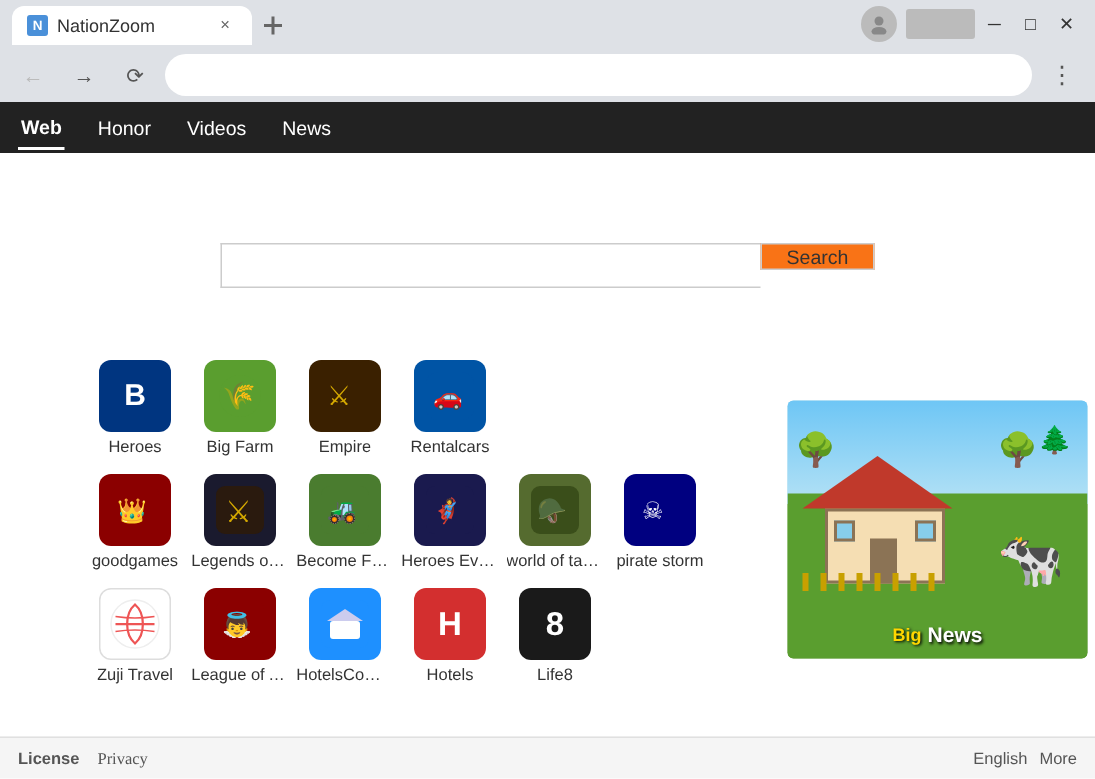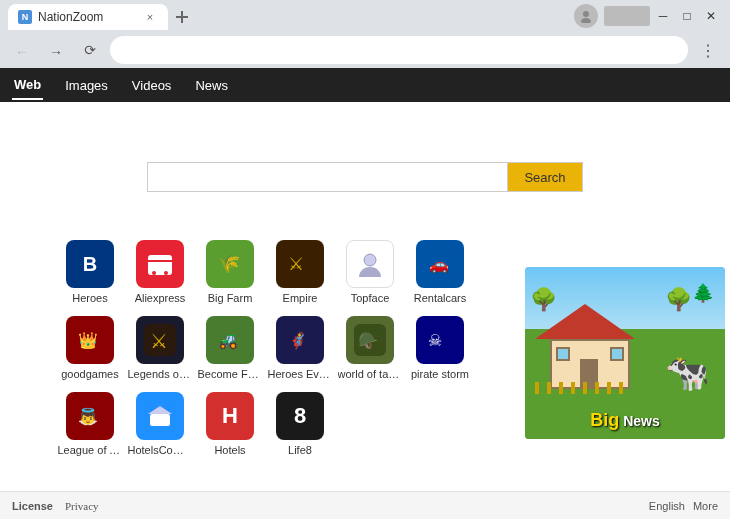--- a/index.html
+++ b/index.html
@@ -19,21 +19,21 @@
     .nav-btn { width: 28px; height: 28px; display: flex; align-items: center; justify-content: center; border-radius: 50%; cursor: pointer; color: #555; font-size: 14px; }
     .nav-btn.disabled { color: #bbb; cursor: default; }
     .url-input { flex: 1; height: 28px; border: none; border-radius: 14px; background: #fff; padding: 0 12px; font-size: 13px; outline: none; color: #333; }
     .menu-btn { width: 28px; height: 28px; display: flex; align-items: center; justify-content: center; color: #555; font-size: 16px; cursor: pointer; }
 
     
     .nav-bar { background: #222; display: flex; align-items: center; height: 34px; padding: 0 12px; gap: 20px; }
     .nav-item { color: #fff; font-size: 13px; cursor: pointer; padding: 6px 2px; }
     .nav-item.active { font-weight: bold; border-bottom: 2px solid #fff; }
     .search-input { width: 360px; height: 30px; border: 1px solid #ccc; border-right: none; padding: 0 10px; font-size: 13px; outline: none; }
-    .search-btn { height: 30px; padding: 0 16px; background: #eab308; border: 1px solid #ccc; cursor: pointer; font-size: 13px; color: #333; white-space: nowrap; }
+    .search-btn { height: 18px; padding: 0 16px; background: #f97316; border: 1px solid #ccc; cursor: pointer; font-size: 13px; color: #333; white-space: nowrap; }
     .app-row { display: flex; gap: 0; justify-content: flex-start; }
     .app-item { display: flex; flex-direction: column; align-items: center; width: 70px; cursor: pointer; }
     .app-icon { width: 48px; height: 48px; border-radius: 8px; margin-bottom: 4px; display: flex; align-items: center; justify-content: center; font-size: 22px; overflow: hidden; }
     .app-label { font-size: 11px; color: #333; text-align: center; max-width: 65px; overflow: hidden; text-overflow: ellipsis; white-space: nowrap; }
 
     
     .footer { position: absolute; bottom: 0; left: 0; right: 0; height: 28px; background: #f5f5f5; border-top: 1px solid #e0e0e0; display: flex; align-items: center; padding: 0 12px; font-size: 11px; color: #666; }
     .footer-links { display: flex; gap: 12px; }
     .footer-right { margin-left: auto; display: flex; gap: 8px; }
 
@@ -81,148 +81,139 @@
     <div class="nav-btn disabled">←</div>
     <div class="nav-btn">→</div>
     <div class="nav-btn">⟳</div>
     <input class="url-input" type="text" value="" style="">
     <div class="menu-btn">⋮</div>
   </div>
 </div>
 
 <div class="nav-bar">
   <span class="nav-item active">Web</span>
-  <span class="nav-item">Images</span>
+  <span class="nav-item">Honor</span>
   <span class="nav-item">Videos</span>
   <span class="nav-item">News</span>
 </div>
 
 <div class="content-wrapper">
 
   <div style="display:flex; justify-content:center; margin-top:60px; margin-bottom:28px;">
     <input class="search-input" type="text" placeholder="" style="">
     <button class="search-btn">Search</button>
   </div>
 
   <div class="grid-wrapper">
     <div class="grid-left">
 
       <div class="app-row">
         <div class="app-item">
           <div class="app-icon" style="background:#003580;color:#fff;font-weight:bold;font-size:20px;border-radius:8px;">B</div>
           <span class="app-label">Heroes</span>
         </div>
         <div class="app-item">
-          <div class="app-icon" style="background:#e52333;border-radius:8px;display:flex;align-items:center;justify-content:center;">
-            <svg width="30" height="30" viewBox="0 0 30 30">
-                <rect x="3" y="6" width="24" height="20" rx="3" fill="#fff"></rect>
-                <path d="M3 12h24" stroke="#e52333" stroke-width="2"></path>
-                <circle cx="9" cy="24" r="2" fill="#e52333"></circle>
-                <circle cx="21" cy="24" r="2" fill="#e52333"></circle>
-              </svg>
-          </div>
-          <span class="app-label">Aliexpress</span>
-        </div>
-        <div class="app-item">
           <div class="app-icon" style="background:#5a9e2f;border-radius:8px;display:flex;align-items:center;justify-content:center;">
             <svg width="32" height="32" viewBox="0 0 32 32">
                 <circle cx="16" cy="16" r="14" fill="#5a9e2f"></circle>
                 <text x="4" y="22" font-size="18" fill="#fff">🌾</text>
               </svg>
           </div>
           <span class="app-label">Big Farm</span>
         </div>
         <div class="app-item">
           <div class="app-icon" style="background:#3a2000;border-radius:8px;overflow:hidden;display:flex;align-items:center;justify-content:center;">
             <svg width="32" height="32" viewBox="0 0 32 32">
                 <rect width="32" height="32" fill="#3a2000"></rect>
                 <text x="4" y="22" font-size="18" fill="#d4a800">⚔</text>
               </svg>
           </div>
           <span class="app-label">Empire</span>
         </div>
         <div class="app-item">
+          <div class="app-icon" style="background:#0054a5;border-radius:8px;display:flex;align-items:center;justify-content:center;">
+            <svg width="32" height="32" viewBox="0 0 32 32">
+                <rect width="32" height="32" fill="#0054a5" rx="8"></rect>
+                <text x="5" y="22" font-size="16" fill="#fff">🚗</text>
+              </svg>
+          </div>
+          <span class="app-label">Rentalcars</span>
+        </div>
+      </div>
+
+      <div class="app-row">
+        <div class="app-item">
+          <div class="app-icon" style="background:#8b0000;border-radius:8px;display:flex;align-items:center;justify-content:center;">
+            <svg width="32" height="32" viewBox="0 0 32 32">
+                <rect width="32" height="32" fill="#8b0000" rx="6"></rect>
+                <text x="4" y="22" font-size="16" fill="#ffd700">👑</text>
+              </svg>
+          </div>
+          <span class="app-label">goodgames</span>
+        </div>
+        <div class="app-item">
+          <div class="app-icon" style="background:#1a1a2e;border-radius:8px;display:flex;align-items:center;justify-content:center;">
+            <svg width="32" height="32" viewBox="0 0 32 32">
+                <rect width="32" height="32" fill="#2a1a0e" rx="6"></rect>
+                <text x="6" y="24" font-size="20" fill="#d4a800">⚔</text>
+              </svg>
+          </div>
+          <span class="app-label">Legends of Honor</span>
+        </div>
+        <div class="app-item">
+          <div class="app-icon" style="background:#4a7c2f;border-radius:8px;display:flex;align-items:center;justify-content:center;">
+            <svg width="32" height="32" viewBox="0 0 32 32">
+                <rect width="32" height="32" fill="#4a7c2f" rx="6"></rect>
+                <text x="4" y="22" font-size="16" fill="#fff">🚜</text>
+              </svg>
+          </div>
+          <span class="app-label">Become Farmer</span>
+        </div>
+        <div class="app-item">
+          <div class="app-icon" style="background:#1a1a4e;border-radius:8px;display:flex;align-items:center;justify-content:center;">
+            <svg width="32" height="32" viewBox="0 0 32 32">
+                <rect width="32" height="32" fill="#1a1a4e" rx="6"></rect>
+                <text x="4" y="22" font-size="16" fill="#ffd700">🦸</text>
+              </svg>
+          </div>
+          <span class="app-label">Heroes Evolved</span>
+        </div>
+        <div class="app-item">
+          <div class="app-icon" style="background:#556b2f;border-radius:8px;display:flex;align-items:center;justify-content:center;">
+            <svg width="32" height="32" viewBox="0 0 32 32">
+                <rect width="32" height="32" fill="#3a4e1a" rx="6"></rect>
+                <text x="4" y="22" font-size="16" fill="#c8a000">🪖</text>
+              </svg>
+          </div>
+          <span class="app-label">world of tanks</span>
+        </div>
+        <div class="app-item">
+          <div class="app-icon" style="background:#000080;border-radius:8px;display:flex;align-items:center;justify-content:center;">
+            <svg width="32" height="32" viewBox="0 0 32 32">
+                <rect width="32" height="32" fill="#000080" rx="6"></rect>
+                <text x="4" y="22" font-size="16" fill="#fff">☠</text>
+              </svg>
+          </div>
+          <span class="app-label">pirate storm</span>
+        </div>
+      </div>
+
+      <div class="app-row">
+        <div class="app-item">
           <div class="app-icon" style="background:#fff;border:1px solid #ddd;border-radius:8px;display:flex;align-items:center;justify-content:center;">
             <svg width="34" height="34" viewBox="0 0 34 34">
-                <circle cx="17" cy="17" r="16" fill="#fff"></circle>
-                <circle cx="17" cy="13" r="6" fill="#cce" stroke="#99b" stroke-width="1"></circle>
-                <path d="M17 20 C10 20 6 25 6 30 L28 30 C28 25 24 20 17 20" fill="#aac"></path>
-              </svg>
-          </div>
-          <span class="app-label">Topface</span>
-        </div>
-        <div class="app-item">
-          <div class="app-icon" style="background:#0054a5;border-radius:8px;display:flex;align-items:center;justify-content:center;">
-            <svg width="32" height="32" viewBox="0 0 32 32">
-                <rect width="32" height="32" fill="#0054a5" rx="8"></rect>
-                <text x="5" y="22" font-size="16" fill="#fff">🚗</text>
-              </svg>
-          </div>
-          <span class="app-label">Rentalcars</span>
-        </div>
-      </div>
-
-      <div class="app-row">
-        <div class="app-item">
-          <div class="app-icon" style="background:#8b0000;border-radius:8px;display:flex;align-items:center;justify-content:center;">
-            <svg width="32" height="32" viewBox="0 0 32 32">
-                <rect width="32" height="32" fill="#8b0000" rx="6"></rect>
-                <text x="4" y="22" font-size="16" fill="#ffd700">👑</text>
-              </svg>
-          </div>
-          <span class="app-label">goodgames</span>
-        </div>
-        <div class="app-item">
-          <div class="app-icon" style="background:#1a1a2e;border-radius:8px;display:flex;align-items:center;justify-content:center;">
-            <svg width="32" height="32" viewBox="0 0 32 32">
-                <rect width="32" height="32" fill="#2a1a0e" rx="6"></rect>
-                <text x="6" y="24" font-size="20" fill="#d4a800">⚔</text>
-              </svg>
-          </div>
-          <span class="app-label">Legends of Honor</span>
-        </div>
-        <div class="app-item">
-          <div class="app-icon" style="background:#4a7c2f;border-radius:8px;display:flex;align-items:center;justify-content:center;">
-            <svg width="32" height="32" viewBox="0 0 32 32">
-                <rect width="32" height="32" fill="#4a7c2f" rx="6"></rect>
-                <text x="4" y="22" font-size="16" fill="#fff">🚜</text>
-              </svg>
-          </div>
-          <span class="app-label">Become Farmer</span>
-        </div>
-        <div class="app-item">
-          <div class="app-icon" style="background:#1a1a4e;border-radius:8px;display:flex;align-items:center;justify-content:center;">
-            <svg width="32" height="32" viewBox="0 0 32 32">
-                <rect width="32" height="32" fill="#1a1a4e" rx="6"></rect>
-                <text x="4" y="22" font-size="16" fill="#ffd700">🦸</text>
-              </svg>
-          </div>
-          <span class="app-label">Heroes Evolved</span>
-        </div>
-        <div class="app-item">
-          <div class="app-icon" style="background:#556b2f;border-radius:8px;display:flex;align-items:center;justify-content:center;">
-            <svg width="32" height="32" viewBox="0 0 32 32">
-                <rect width="32" height="32" fill="#3a4e1a" rx="6"></rect>
-                <text x="4" y="22" font-size="16" fill="#c8a000">🪖</text>
-              </svg>
-          </div>
-          <span class="app-label">world of tanks</span>
-        </div>
-        <div class="app-item">
-          <div class="app-icon" style="background:#000080;border-radius:8px;display:flex;align-items:center;justify-content:center;">
-            <svg width="32" height="32" viewBox="0 0 32 32">
-                <rect width="32" height="32" fill="#000080" rx="6"></rect>
-                <text x="4" y="22" font-size="16" fill="#fff">☠</text>
-              </svg>
-          </div>
-          <span class="app-label">pirate storm</span>
-        </div>
-      </div>
-
-      <div class="app-row">
+              <circle cx="17" cy="17" r="16" fill="#fff" stroke="#eee"></circle>
+              <path d="M4 17 L30 17" stroke="#e55" stroke-width="1.5"></path>
+              <path d="M17 4 C10 10 10 24 17 30 C24 24 24 10 17 4Z" fill="none" stroke="#e55" stroke-width="1.5"></path>
+              <path d="M4 12 Q17 14 30 12" stroke="#e55" stroke-width="1" fill="none"></path>
+              <path d="M4 22 Q17 20 30 22" stroke="#e55" stroke-width="1" fill="none"></path>
+            </svg>
+          </div>
+          <span class="app-label">Zuji Travel</span>
+        </div>
         <div class="app-item">
           <div class="app-icon" style="background:#8b0000;border-radius:8px;display:flex;align-items:center;justify-content:center;">
             <svg width="32" height="32" viewBox="0 0 32 32">
                 <rect width="32" height="32" fill="#8b0000" rx="6"></rect>
                 <text x="4" y="22" font-size="16" fill="#ffd700">👼</text>
               </svg>
           </div>
           <span class="app-label">League of Angels</span>
         </div>
         <div class="app-item">
@@ -275,21 +266,21 @@
         <div style="width:4px;height:12px;background:#c8a000;"></div>
         <div style="width:4px;height:12px;background:#c8a000;"></div>
         <div style="width:4px;height:12px;background:#c8a000;"></div>
         <div style="width:4px;height:12px;background:#c8a000;"></div>
         <div style="width:4px;height:12px;background:#c8a000;"></div>
       </div>
 
       <div style="position:absolute;bottom:45px;right:15px;font-size:36px;">🐄</div>
 
       <div style="position:absolute;bottom:8px;left:50%;transform:translateX(-50%);display:flex;align-items:center;gap:4px;">
-        <span style="font-size:18px;font-weight:bold;color:#ffd700;text-shadow:1px 1px 2px #000;font-family:Arial Black,sans-serif;">Big</span>
+        <span style="font-size:12px;font-weight:bold;color:#ffd700;text-shadow:1px 1px 2px #000;font-family:Arial Black,sans-serif;">Big</span>
         <span style="font-size:14px;font-weight:bold;color:#fff;text-shadow:1px 1px 2px #000;font-family:Arial Black,sans-serif;">News</span>
       </div>
     </div>
   </div>
 
 </div>
 
 <div class="footer">
   <div class="footer-links">
     <span style="cursor:pointer;color:#555;font-weight:bold;">License</span>

